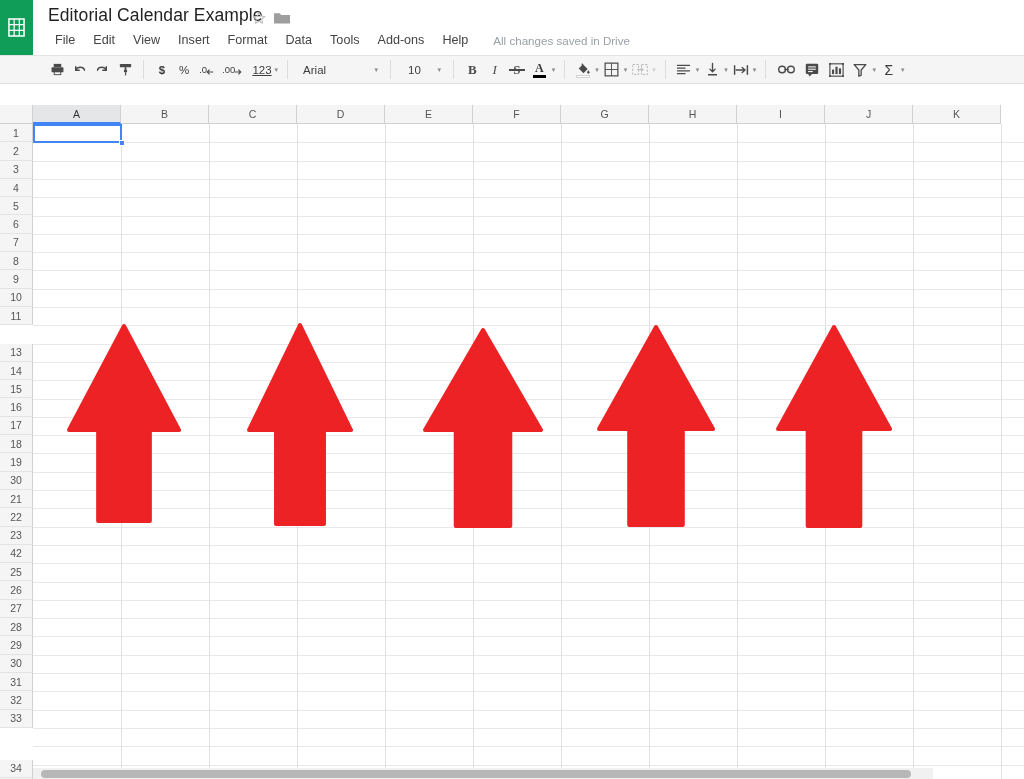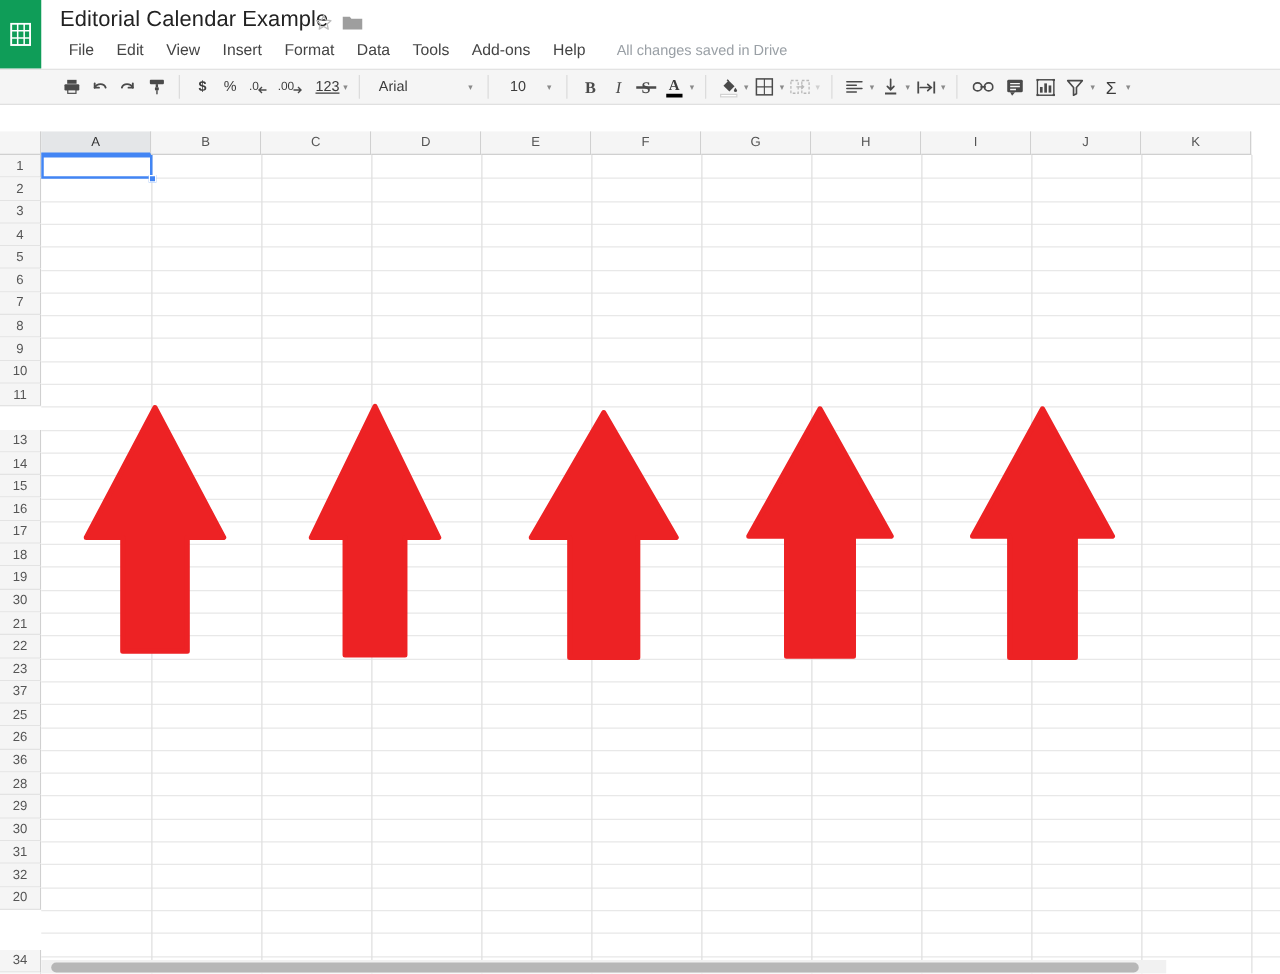--- a/index.html
+++ b/index.html
@@ -380,30 +380,30 @@
         <div class="rowhead" style="height: 18.3px;">14</div>
         <div class="rowhead" style="height: 18.3px;">15</div>
         <div class="rowhead" style="height: 18.3px;">16</div>
         <div class="rowhead" style="height: 18.3px;">17</div>
         <div class="rowhead" style="height: 18.3px;">18</div>
         <div class="rowhead" style="height: 18.3px;">19</div>
         <div class="rowhead" style="height: 18.3px;">30</div>
         <div class="rowhead" style="height: 18.3px;">21</div>
         <div class="rowhead" style="height: 18.3px;">22</div>
         <div class="rowhead" style="height: 18.3px;">23</div>
-        <div class="rowhead" style="height: 18.3px;">37</div>
+        <div class="rowhead" style="height: 18.3px;">42</div>
         <div class="rowhead" style="height: 18.3px;">25</div>
         <div class="rowhead" style="height: 18.3px;">26</div>
-        <div class="rowhead" style="height: 18.3px;">36</div>
+        <div class="rowhead" style="height: 18.3px;">27</div>
         <div class="rowhead" style="height: 18.3px;">28</div>
         <div class="rowhead" style="height: 18.3px;">29</div>
         <div class="rowhead" style="height: 18.3px;">30</div>
         <div class="rowhead" style="height: 18.3px;">31</div>
         <div class="rowhead" style="height: 18.3px; text-align: center;">32</div>
-        <div class="rowhead" style="height: 18.3px;">20</div>
+        <div class="rowhead" style="height: 18.3px;">33</div>
         <div class="rowhead" style="height: 18.3px; margin-top: 32px;">34</div>
         <div class="rowhead" style="height: 18.3px; font-style: italic;">35</div>
         <div class="rowhead" style="height: 18.3px;">36</div>
       </div>
     <div class="cells" id="cells">
         <div class="hline" style="top: 18px; width: 991px;"></div>
         <div class="hline" style="top: 37px; width: 991px;"></div>
         <div class="hline" style="top: 55px; width: 991px;"></div>
         <div class="hline" style="top: 73px; width: 991px;"></div>
         <div class="hline" style="top: 92px; width: 991px;"></div>

